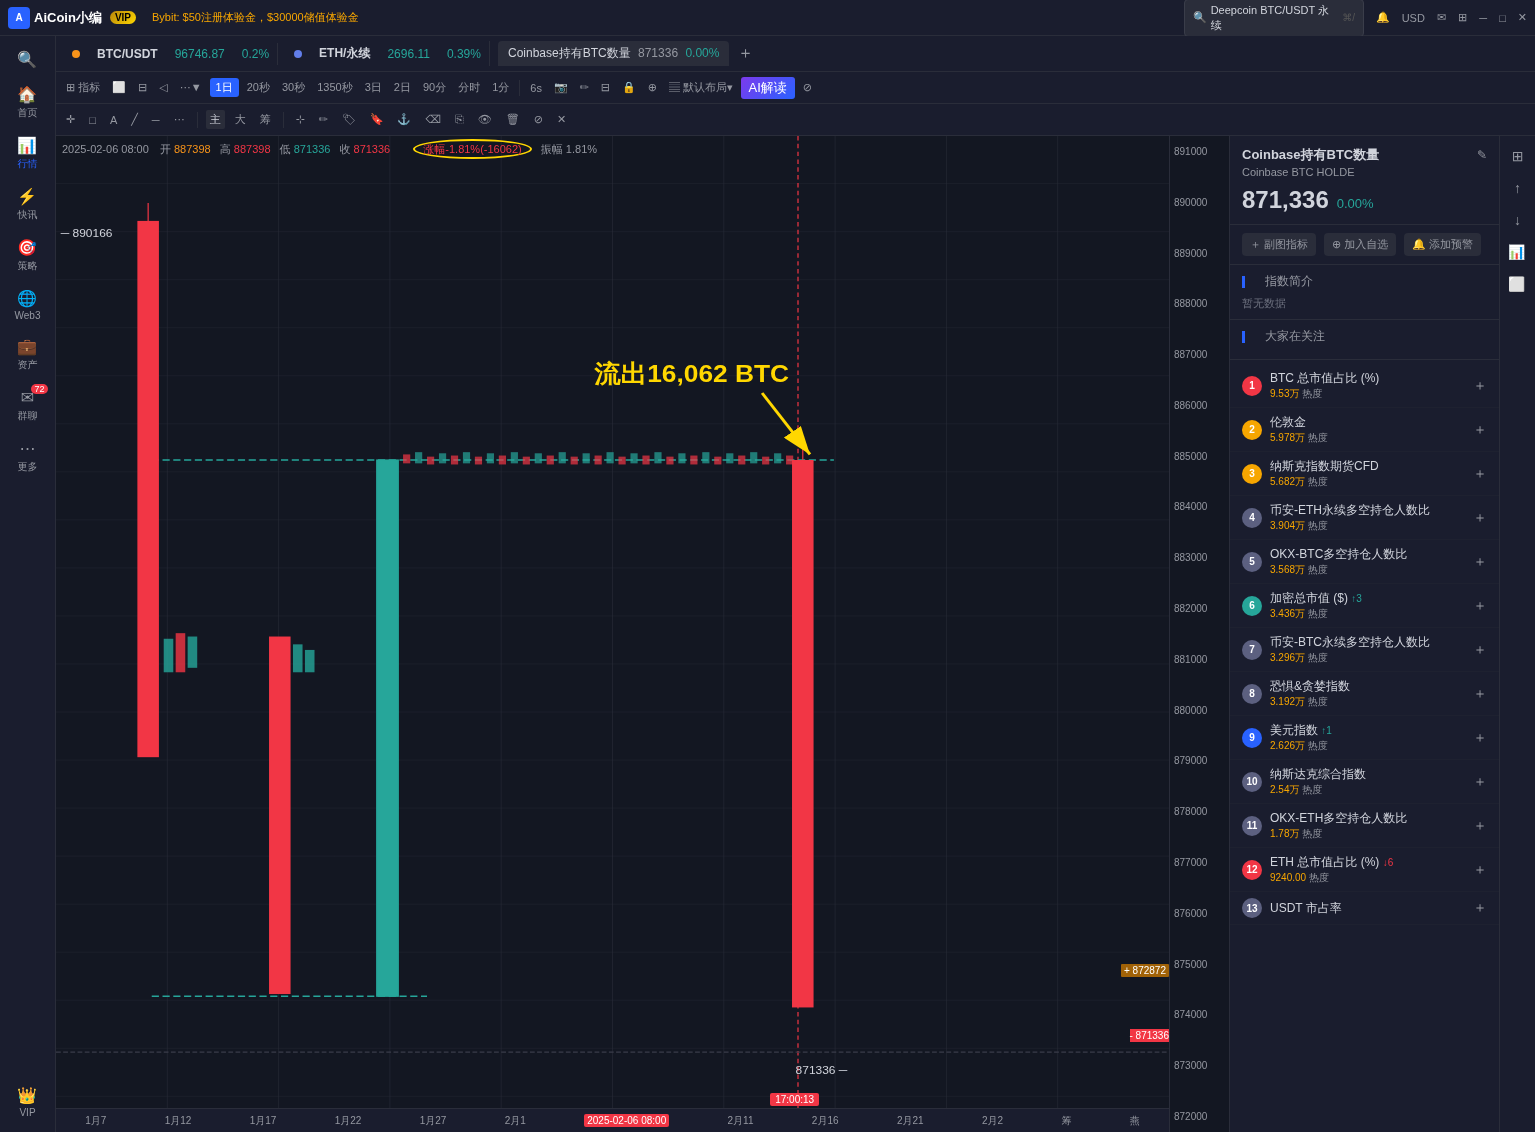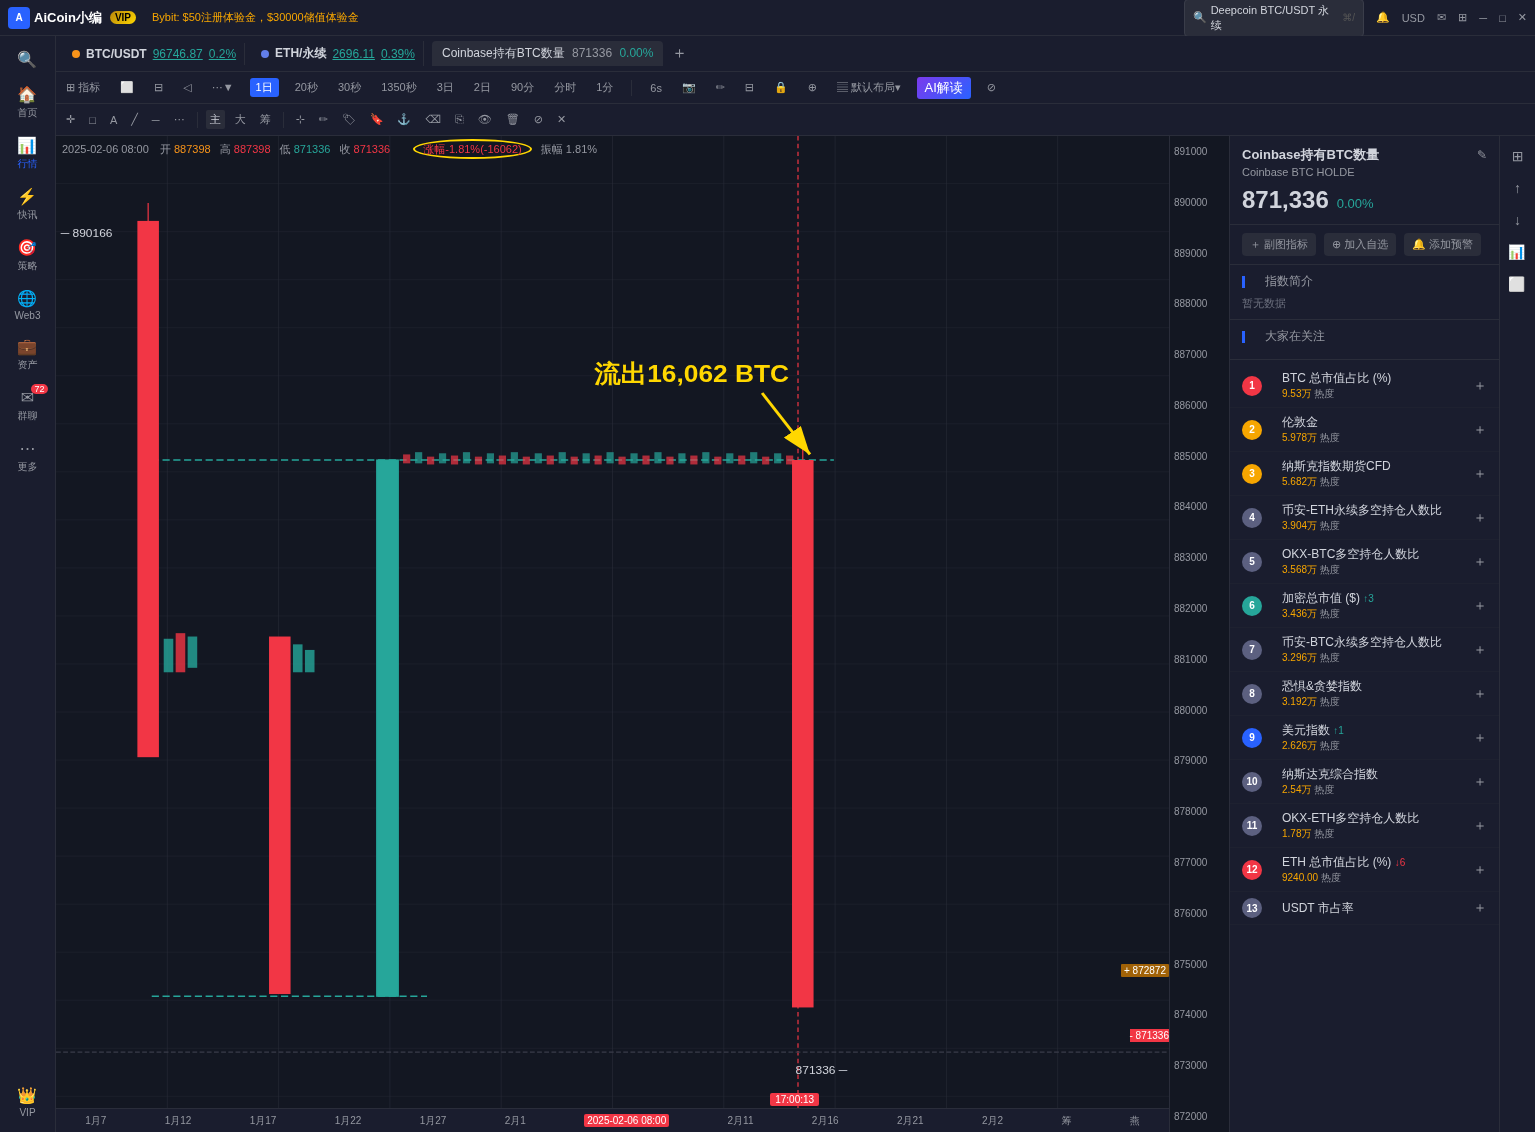--- a/index.html
+++ b/index.html
@@ -24,30 +24,30 @@
     .sidebar-item.active { color: #2962ff; }
     .sidebar-icon { font-size: 16px; }
     .sidebar-label { font-size: 10px; }
     .vip-bottom { margin-top: auto; }
 
     
     .content-area { flex: 1; display: flex; flex-direction: column; overflow: hidden; }
 
     
     .chart-header { height: 36px; background: #1a1d2e; border-bottom: 1px solid #2a2d3a; display: flex; align-items: center; padding: 0 8px; gap: 8px; flex-shrink: 0; }
-    .ticker-item { display: flex; align-items: center; gap: 6px; padding: 4px 8px; border-right: 1px solid #2a2d3a; cursor: pointer; }
+    .ticker-item { display: flex; align-items: center; gap: 17px; padding: 4px 8px; border-right: 1px solid #2a2d3a; cursor: pointer; }
     .ticker-dot { width: 8px; height: 8px; border-radius: 50%; }
     .ticker-name { font-size: 12px; color: #d1d4dc; font-weight: bold; }
     .ticker-price { font-size: 12px; }
-    .ticker-change-pos { color: #26a69a; text-decoration: underline; }
+    .ticker-change-pos { color: #26a69a; }
     .active-tab { background: #2a2d3a; border-radius: 4px 4px 0 0; padding: 4px 10px; font-size: 12px; color: #d1d4dc; }
     .add-btn { color: #9598a1; font-size: 16px; cursor: pointer; }
 
     
-    .toolbar { height: 32px; background: #1a1d2e; border-bottom: 1px solid #2a2d3a; display: flex; align-items: center; padding: 0 6px; gap: 12px; flex-shrink: 0; }
+    .toolbar { height: 32px; background: #1a1d2e; border-bottom: 1px solid #2a2d3a; display: flex; align-items: center; padding: 0 6px; gap: 4px; flex-shrink: 0; }
     .toolbar-btn { color: #9598a1; font-size: 11px; padding: 2px 4px; cursor: pointer; border-radius: 2px; white-space: nowrap; }
     .toolbar-divider { width: 1px; height: 16px; background: #2a2d3a; margin: 0 2px; }
     .timeframe-active { background: #2962ff; color: white; border-radius: 3px; padding: 2px 6px; font-size: 11px; }
     .ai-btn { background: linear-gradient(135deg, #7c3aed, #2962ff); color: white; border-radius: 3px; padding: 2px 8px; font-size: 13px; cursor: pointer; }
 
     
     .drawing-toolbar { height: 32px; background: #1a1d2e; border-bottom: 1px solid #2a2d3a; display: flex; align-items: center; padding: 0 6px; gap: 6px; flex-shrink: 0; }
 
     
     .chart-and-panel { display: flex; flex: 1; overflow: hidden; }
@@ -84,21 +84,21 @@
     .no-data { color: #6b6f7d; font-size: 11px; }
 
     .watch-list { padding: 4px 0; }
     .watch-item { display: flex; align-items: center; padding: 6px 12px; cursor: pointer; border-bottom: 1px solid #1e2130; }
     .watch-num-badge { width: 20px; height: 20px; border-radius: 50%; display: flex; align-items: center; justify-content: center; font-size: 10px; font-weight: bold; color: white; }
     .badge-red { background: #f23645; }
     .badge-orange { background: #f7a600; }
     .badge-green { background: #26a69a; }
     .badge-blue { background: #2962ff; }
     .badge-gray { background: #5c6080; }
-    .watch-info { flex: 1; margin-left: 20px; }
+    .watch-info { flex: 1; margin-left: 8px; }
     .watch-name { font-size: 12px; color: #d1d4dc; }
     .watch-heat { font-size: 10px; color: #9598a1; }
     .watch-heat-val { color: #f7a600; }
     .watch-add { color: #9598a1; font-size: 14px; }
 
     
     .far-right-sidebar { width: 36px; background: #1a1d2e; border-left: 1px solid #2a2d3a; display: flex; flex-direction: column; align-items: center; padding: 8px 0; gap: 8px; flex-shrink: 0; }
     .far-right-btn { color: #9598a1; font-size: 14px; cursor: pointer; padding: 4px; }
   </style>
 </head>

